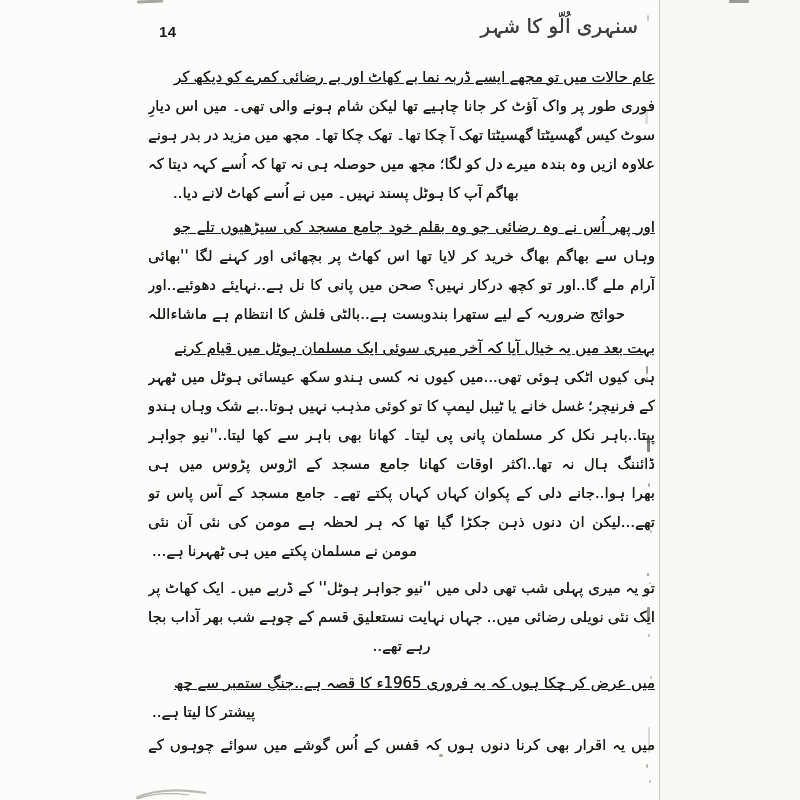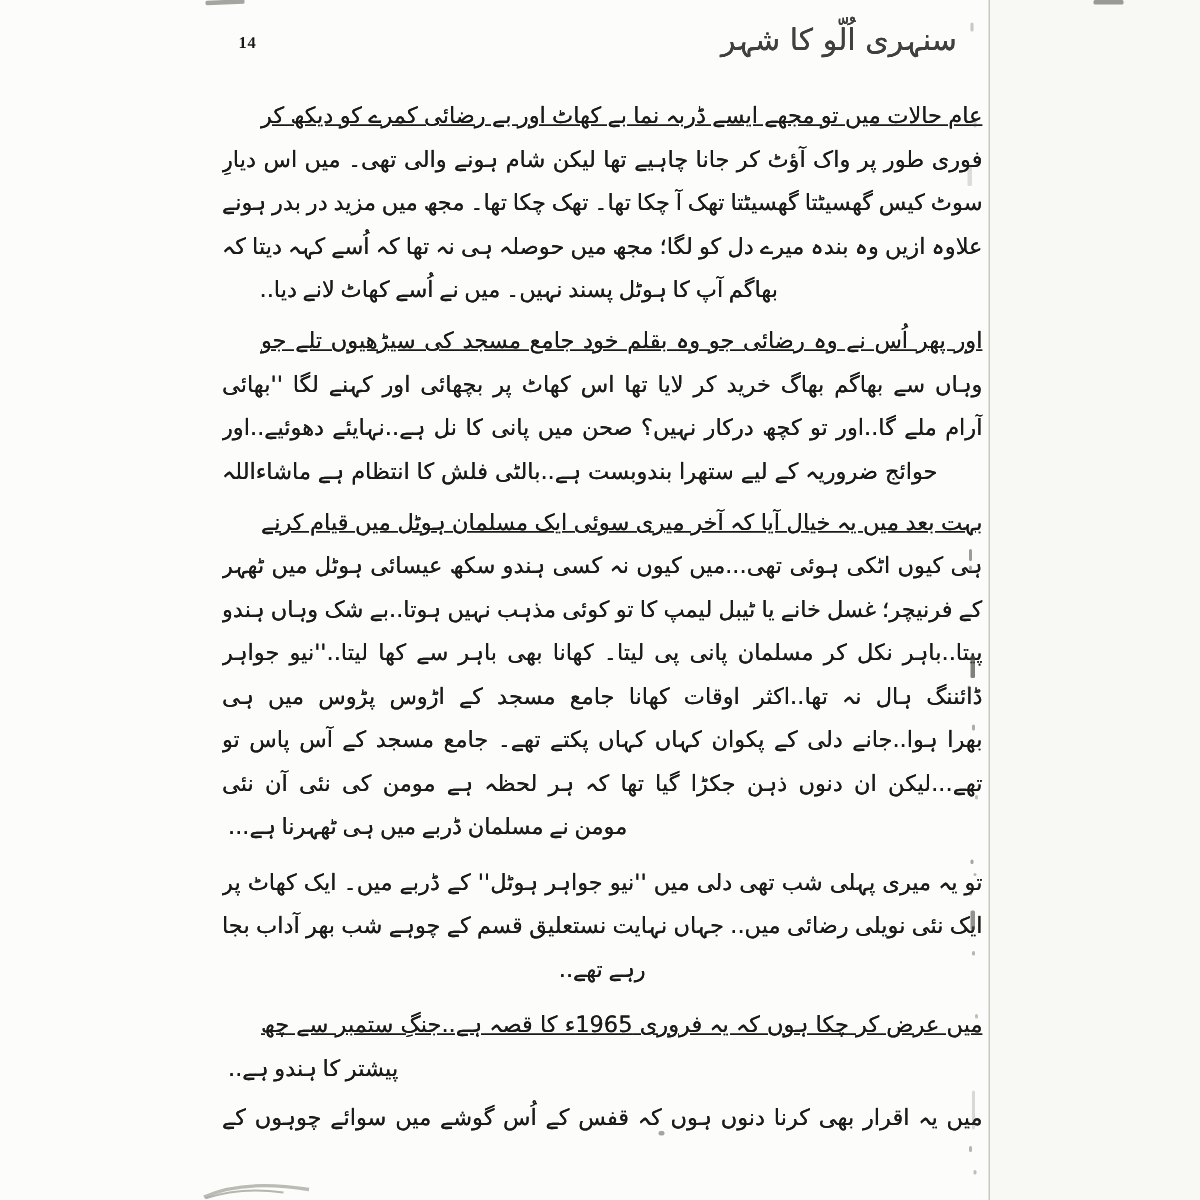--- a/index.html
+++ b/index.html
@@ -15,21 +15,21 @@
     position:absolute;top:0;left:659px;width:141px;height:800px;
     background:#f8f8f5;border-left:1.5px solid #c9c9c2;
   }
   .header-title{
     position:absolute;top:13px;right:162px;height:26px;line-height:26px;
     direction:rtl;font-size:20px;font-weight:normal;letter-spacing:-.3px;
     color:#404040;text-shadow:0 0 .4px #171715;
   }
   .page-num{
     position:absolute;top:23px;left:159px;
-    font-family:Liberation Serif, serif;font-weight:bold;font-size:11px;
+    font-family:Liberation Sans, sans-serif;font-weight:bold;font-size:15px;
     letter-spacing:.5px;color:#1a1a18;
   }
   .textblock{position:absolute;left:148px;top:63px;width:507px;}
   .line{
     height:29px;line-height:29px;overflow:hidden;
     direction:rtl;unicode-bidi:embed;
     font-size:15px;word-spacing:-1px;
     text-align:justify;text-align-last:justify;
     color:#1b1b19;text-shadow:0 0 .3px #1b1b19;
   }
@@ -70,28 +70,28 @@
     <div class="line">آرام ملے گا..اور تو کچھ درکار نہیں؟ صحن میں پانی کا نل ہے..نہایئے دھوئیے..اور برابر میں</div>
     <div class="line prr">حوائج ضروریہ کے لیے ستھرا بندوبست ہے..بالٹی فلش کا انتظام ہے ماشاءاللہ سے..''</div>
 
     <div class="line fi mt5">بہت بعد میں یہ خیال آیا کہ آخر میری سوئی ایک مسلمان ہوٹل میں قیام کرنے پر</div>
     <div class="line">ہی کیوں اٹکی ہوئی تھی...میں کیوں نہ کسی ہندو سکھ عیسائی ہوٹل میں ٹھہر گیا..ایک کمرے..اس</div>
     <div class="line">کے فرنیچر؛ غسل خانے یا ٹیبل لیمپ کا تو کوئی مذہب نہیں ہوتا..بے شک وہاں ہندو پانی نہ</div>
     <div class="line">پیتا..باہر نکل کر مسلمان پانی پی لیتا۔ کھانا بھی باہر سے کھا لیتا..''نیو جواہر ہوٹل'' میں بھی تو کوئی</div>
     <div class="line">ڈائننگ ہال نہ تھا..اکثر اوقات کھانا جامع مسجد کے اڑوس پڑوس میں ہی کھاتا..مرچوں میں</div>
     <div class="line">بھرا ہوا..جانے دلی کے پکوان کہاں کہاں پکتے تھے۔ جامع مسجد کے آس پاس تو ہرگز نہیں پکتے</div>
     <div class="line">تھے...لیکن ان دنوں ذہن جکڑا گیا تھا کہ ہر لحظہ ہے مومن کی نئی آن نئی شان..ٹھہرنا ہے تو</div>
-    <div class="line ll pl4">مومن نے مسلمان ڈربے میں ہی ٹھہرنا ہے...</div>
+    <div class="line ll pl4">مومن نے مسلمان پکتے میں ہی ٹھہرنا ہے...</div>
 
     <div class="line mt8">تو یہ میری پہلی شب تھی دلی میں ''نیو جواہر ہوٹل'' کے ڈربے میں۔ ایک کھاٹ پر</div>
     <div class="line">ایک نئی نویلی رضائی میں.. جہاں نہایت نستعلیق قسم کے چوہے شب بھر آداب بجا لاتے</div>
     <div class="line lc">رہے تھے..</div>
 
     <div class="line fi mt8">میں عرض کر چکا ہوں کہ یہ فروری 1965ء کا قصہ ہے..جنگِ ستمبر سے چھ ماہ</div>
-    <div class="line ll pl4">پیشتر کا ہندو ہے..</div>
+    <div class="line ll pl4">پیشتر کا لیتا ہے..</div>
 
     <div class="line mt4">میں یہ اقرار بھی کرنا دنوں ہوں کہ قفس کے اُس گوشے میں سوائے چوہوں کے</div>
   </div>
 
   <div class="speck" style="left:137px;top:0;width:26px;height:3px;opacity:.5;transform:rotate(-2deg);"></div>
   <div class="speck" style="left:729px;top:0;width:20px;height:3px;opacity:.55;"></div>
   <div class="speck" style="left:647px;top:15px;width:2px;height:6px;opacity:.3;"></div>
   <div class="speck" style="left:649px;top:80px;width:2px;height:5px;opacity:.25;"></div>
   <div class="speck" style="left:645px;top:110px;width:3px;height:14px;opacity:.18;"></div>
   <div class="speck" style="left:646px;top:366px;width:2px;height:8px;opacity:.55;"></div>

